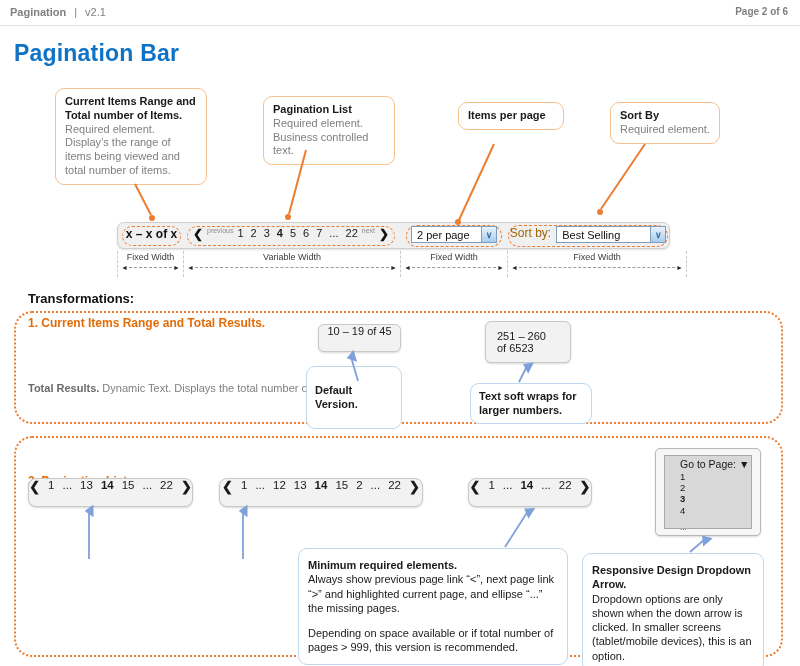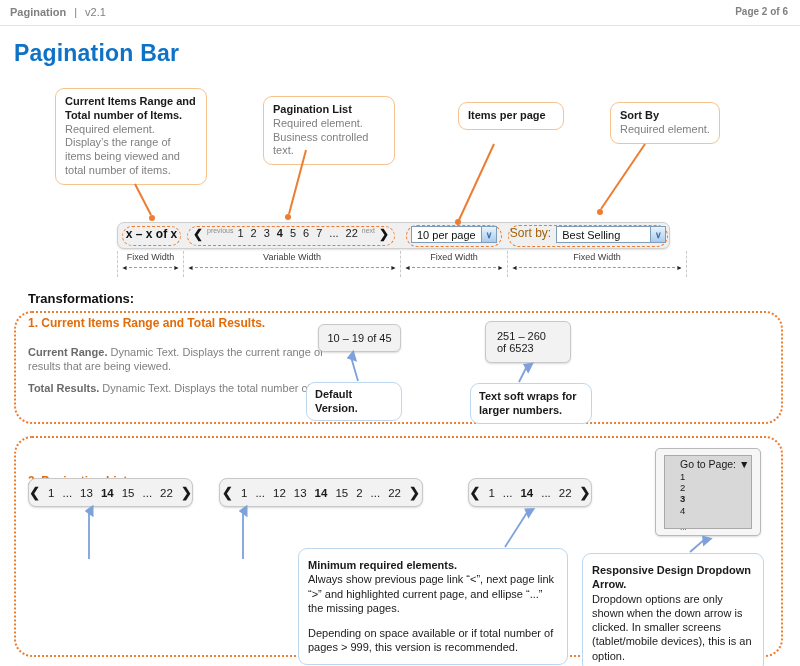--- a/index.html
+++ b/index.html
@@ -73,21 +73,21 @@
   .section { position:absolute; border:2px dotted #ed7d31; border-radius:18px; background:#fff; }
   #sec1 { left:14px; top:311px; width:769px; height:113px; }
   #sec2 { left:14px; top:436px; width:769px; height:221px; }
   .sec-heading { position:absolute; font-size:12px; font-weight:bold; color:#e36c09; }
   .gray-para { position:absolute; font-size:11px; color:#7f7f7f; line-height:1.3; }
   .gray-para b { color:#6a6a6a; }
 
   .ex-box {
     position:absolute; background:#f2f2f2; border:1px solid #c8c8c8; border-radius:6px;
     box-shadow:0 1px 2px rgba(0,0,0,0.15); font-size:11px; color:#1a1a1a;
-    display:flex; align-items:center; justify-content:center;
+    display:flex; align-items:flex-start; justify-content:center;
   }
   .note-box {
     position:absolute; background:#fff; border:1px solid #bdd7ee; border-radius:9px;
     font-size:11px; color:#1a1a1a; line-height:1.3; padding:9px 9px;
   }
   .note-box .nt { font-weight:bold; }
   .note-box p + p { margin-top:11px; }
 
   
   .pagex { gap:8px; font-size:11.5px; height:29px; border-radius:8px; }
@@ -164,21 +164,21 @@
       <span>5</span>
       <span>6</span>
       <span>7</span>
       <span>...</span>
       <span>22</span>
       <span class="tiny">next</span>
         <span class="chev">❯</span>
     </div>
     <div class="dashed-group" id="grp-pp">
       <div class="selectbox" id="pp-select">
-        <span class="sv">10 per page</span>
+        <span class="sv">2 per page</span>
         <span class="sarrow">∨</span>
       </div>
     </div>
     <div class="dashed-group" id="grp-sort">
       <span class="sort-label">Sort by:</span>
       <div class="selectbox" id="sort-select">
         <span class="sv">Best Selling</span>
         <span class="sarrow">∨</span>
       </div>
     </div>
@@ -216,34 +216,31 @@
           <span class="aline"></span>
           <span class="ah">►</span>
         </div>
     </div>
   </div>
 
   <div class="tf-heading">Transformations:</div>
 
   <div class="section" id="sec1"></div>
   <div class="sec-heading" style="left:28px; top:316px;">1. Current Items Range and Total Results.</div>
-  <div class="gray-para" style="left:28px; top:345px; width:322px;">
-    <b>Current Range.</b><span> Dynamic Text. Displays the current range of results that are being viewed.</span>
-  </div>
   <div class="gray-para" style="left:28px; top:381px; width:322px;">
     <b>Total Results.</b><span> Dynamic Text. Displays the total number of results.</span>
   </div>
   <div class="ex-box" style="left:318px; top:324px; width:83px; height:28px;">
     <span>10 – 19 of 45</span>
   </div>
   <div class="ex-box" style="left:485px; top:321px; width:86px; height:42px; flex-direction:column; align-items:flex-start; justify-content:center; padding-left:11px;">
     <span>251 – 260</span>
     <span>of 6523</span>
   </div>
-  <div class="note-box" style="left:306px; top:382px; width:96px; padding:4px 8px;">
+  <div class="note-box" style="left:306px; top:366px; width:96px; padding:16px 8px;">
     <span class="nt">Default Version.</span>
   </div>
   <div class="note-box" style="left:470px; top:383px; width:122px; padding:5px 8px;">
     <span class="nt">Text soft wraps for larger numbers.</span>
   </div>
 
   <div class="section" id="sec2"></div>
   <div class="sec-heading" style="left:28px; top:446px;margin-top:28px;">2. Pagination List.</div>
 
   <div class="ex-box pagex" id="ex1">

